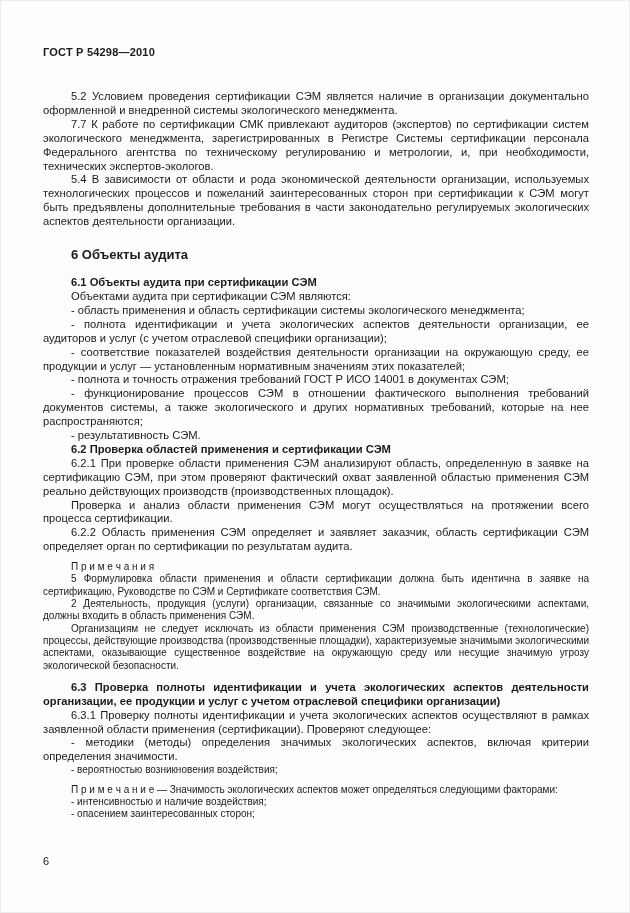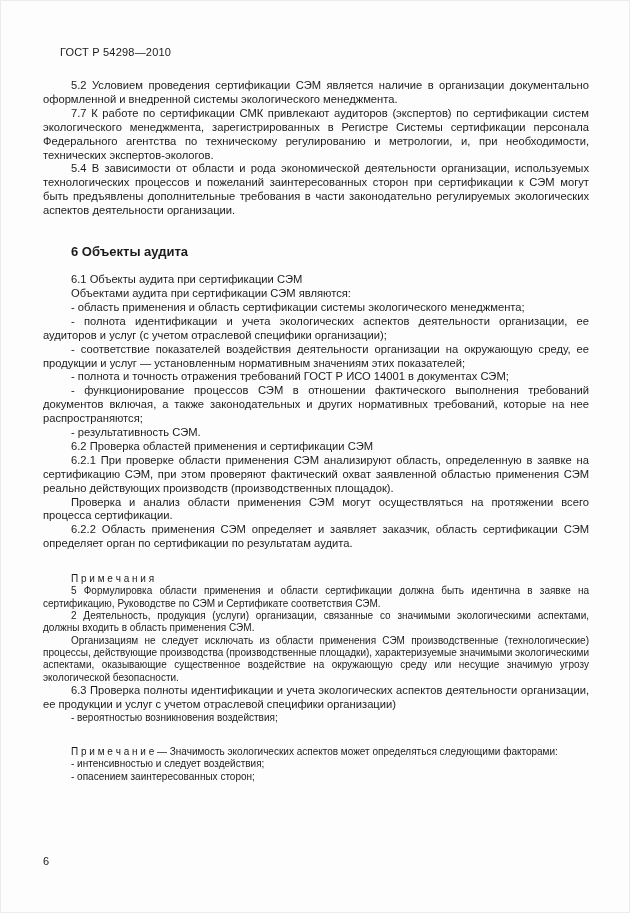--- a/index.html
+++ b/index.html
@@ -13,61 +13,61 @@
     height: 913px;
     background: #fdfdfd;
     box-shadow: inset 0 0 0 1px #ececec;
     font-family: "Liberation Sans", sans-serif;
     color: #1b1b1b;
     overflow: hidden;
   }
   .running-header {
     position: absolute;
     top: 46px;
-    left: 60px;
+    left: 43px;
     font-size: 11px;
-    font-weight: 400;
+    font-weight: 700;
     letter-spacing: 0.2px;
   }
   .body-block {
     position: absolute;
-    top: 79px;
+    top: 90px;
     left: 43px;
     width: 546px;
   }
   .p {
     font-size: 11.2px;
     line-height: 13.9px;
     text-align: justify;
     text-indent: 28px;
     margin: 0;
   }
   .h2 {
-    font-weight: 400;
+    font-weight: 700;
   }
   .h1 {
     font-size: 13px;
     line-height: 16px;
     font-weight: 700;
     text-indent: 28px;
     text-align: left;
-    margin: 26px 0 13px 0;
+    margin: 18px 0 13px 0;
   }
   .note {
     font-size: 10px;
     line-height: 12.3px;
     text-align: justify;
     text-indent: 28px;
     margin: 0;
   }
   .nt {
-    margin-top: 22px;
+    margin-top: 7px;
   }
   .gap {
-    margin-top: 0;
+    margin-top: 9px;
   }
   .page-number {
     position: absolute;
     left: 43px;
     bottom: 46px;
     font-size: 11px;
   }
 </style>
 </head>
 <body>
@@ -82,36 +82,38 @@
     <p class="p">5.4 В зависимости от области и рода экономической деятельности организации, используемых технологических процессов и пожеланий заинтересованных сторон при сертификации к СЭМ могут быть предъявлены дополнительные требования в части законодательно регулируемых экологических аспектов деятельности организации.</p>
 
     <p class="h1">6 Объекты аудита</p>
 
     <p class="p h2">6.1 Объекты аудита при сертификации СЭМ</p>
     <p class="p">Объектами аудита при сертификации СЭМ являются:</p>
     <p class="p">- область применения и область сертификации системы экологического менеджмента;</p>
     <p class="p">- полнота идентификации и учета экологических аспектов деятельности организации, ее аудиторов и услуг (с учетом отраслевой специфики организации);</p>
     <p class="p">- соответствие показателей воздействия деятельности организации на окружающую среду, ее продукции и услуг — установленным нормативным значениям этих показателей;</p>
     <p class="p">- полнота и точность отражения требований ГОСТ Р ИСО 14001 в документах СЭМ;</p>
-    <p class="p">- функционирование процессов СЭМ в отношении фактического выполнения требований документов включая, а также законодательных и других нормативных требований, которые на нее распространяются;</p>
+    <p class="p">- функционирование процессов СЭМ в отношении фактического выполнения требований документов системы, а также экологического и других нормативных требований, которые на нее распространяются;</p>
     <p class="p">- результативность СЭМ.</p>
 
     <p class="p h2">6.2 Проверка областей применения и сертификации СЭМ</p>
     <p class="p">6.2.1 При проверке области применения СЭМ анализируют область, определенную в заявке на сертификацию СЭМ, при этом проверяют фактический охват заявленной областью применения СЭМ реально действующих производств (производственных площадок).</p>
     <p class="p">Проверка и анализ области применения СЭМ могут осуществляться на протяжении всего процесса сертификации.</p>
     <p class="p">6.2.2 Область применения СЭМ определяет и заявляет заказчик, область сертификации СЭМ определяет орган по сертификации по результатам аудита.</p>
 
     <p class="note nt">П р и м е ч а н и я</p>
     <p class="note">5 Формулировка области применения и области сертификации должна быть идентична в заявке на сертификацию, Руководстве по СЭМ и Сертификате соответствия СЭМ.</p>
     <p class="note">2 Деятельность, продукция (услуги) организации, связанные со значимыми экологическими аспектами, должны входить в область применения СЭМ.</p>
     <p class="note">Организациям не следует исключать из области применения СЭМ производственные (технологические) процессы, действующие производства (производственные площадки), характеризуемые значимыми экологическими аспектами, оказывающие существенное воздействие на окружающую среду или несущие значимую угрозу экологической безопасности.</p>
 
     <p class="p h2 gap">6.3 Проверка полноты идентификации и учета экологических аспектов деятельности организации, ее продукции и услуг с учетом отраслевой специфики организации)</p>
+    <p class="p">6.3.1 Проверку полноты идентификации и учета экологических аспектов осуществляют в рамках заявленной области применения (сертификации). Проверяют следующее:</p>
+    <p class="p">- методики (методы) определения значимых экологических аспектов, включая критерии определения значимости.</p>
 
     <p class="note">- вероятностью возникновения воздействия;</p>
     <p class="note nt">П р и м е ч а н и е  — Значимость экологических аспектов может определяться следующими факторами:</p>
-    <p class="note">- интенсивностью и следует воздействия;</p>
+    <p class="note">- интенсивностью и наличие воздействия;</p>
     <p class="note">- опасением заинтересованных сторон;</p>
   </div>
 
   <div class="page-number">6</div>
 
 </div>
 
 </body></html>

